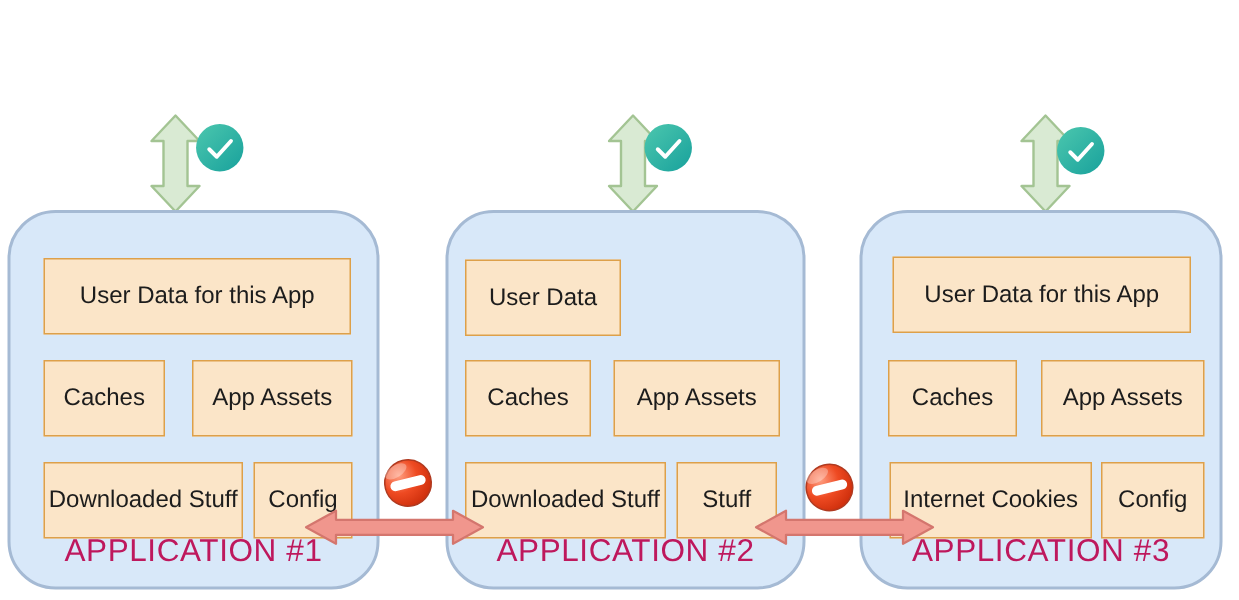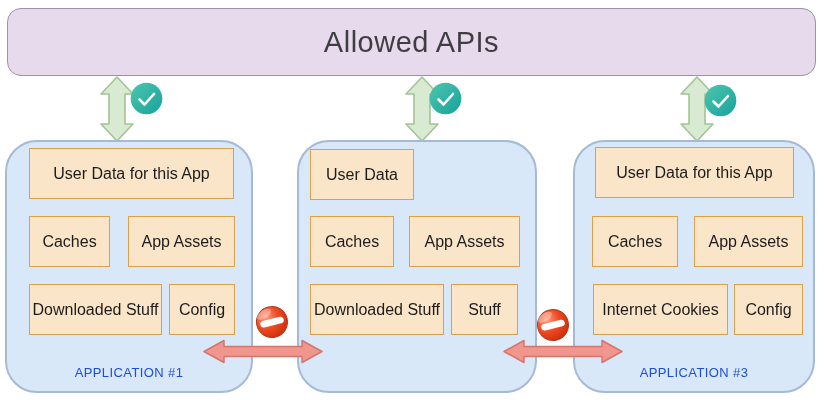--- a/index.html
+++ b/index.html
@@ -28,25 +28,25 @@
     position:absolute;top:140px;height:249px;
     background:var(--app-fill,#d8e8f9);
     border:2px solid var(--app-border,#a5bad4);
     border-radius:32px;
   }
   .box{
     position:absolute;height:49px;
     background:var(--box-fill,#fbe5c8);
     border:1.5px solid var(--box-border,#dda04a);
     display:flex;align-items:center;justify-content:center;
-    font-size:16px;color:#1c1c1c;white-space:nowrap;
+    font-size:16px;color:#1c1c1c;white-space:nowrap;margin-top:24px;
   }
   .app-label{
     position:absolute;left:0;right:0;bottom:11px;text-align:center;
-    font-size:13px;color:#1d4ed8;letter-spacing:.4px;
+    font-size:21px;color:#be185d;letter-spacing:.4px;
   }
   
   .h-arrow{position:absolute;top:339px;width:120px;height:25px;}
   
   .no-entry{position:absolute;width:38px;height:38px;}
 </style>
 </head>
 <body>
 
 <div class="canvas">
@@ -58,23 +58,20 @@
         <stop offset="1" stop-color="#18a19c"></stop>
       </linearGradient>
       <radialGradient id="noGrad" cx="0.35" cy="0.3" r="0.85">
         <stop offset="0" stop-color="#ff9d80"></stop>
         <stop offset="0.45" stop-color="#ee4a22"></stop>
         <stop offset="1" stop-color="#c42605"></stop>
       </radialGradient>
     </defs>
   </svg>
 
-  <div class="api-bar">
-    <span class="title">Allowed APIs</span>
-  </div>
 
   <div class="v-arrow" style="left:100px">
     <svg width="34" height="66" viewBox="0 0 34 66">
       <path d="M17 1 L33 18 L25 18 L25 48 L33 48 L17 65 L1 48 L9 48 L9 18 L1 18 Z" style="fill:var(--allowed-arrow-fill,#d9ead3);stroke:var(--allowed-arrow-border,#a3c493)" stroke-width="1.6" stroke-linejoin="round"></path>
     </svg>
   </div>
   <div class="v-arrow" style="left:405px">
     <svg width="34" height="66" viewBox="0 0 34 66">
       <path d="M17 1 L33 18 L25 18 L25 48 L33 48 L17 65 L1 48 L9 48 L9 18 L1 18 Z" style="fill:var(--allowed-arrow-fill,#d9ead3);stroke:var(--allowed-arrow-border,#a3c493)" stroke-width="1.6" stroke-linejoin="round"></path>
     </svg>
@@ -112,20 +109,21 @@
     <div class="box" style="left:162px;top:142px;width:64px">Config</div>
     <div class="app-label">APPLICATION #1</div>
   </div>
 
   <div class="app" style="left:297px;width:236px">
     <div class="box" style="left:11px;top:7px;width:102px">User Data</div>
     <div class="box" style="left:11px;top:74px;width:82px">Caches</div>
     <div class="box" style="left:110px;top:74px;width:109px">App Assets</div>
     <div class="box" style="left:11px;top:142px;width:132px">Downloaded Stuff</div>
     <div class="box" style="left:152px;top:142px;width:65px">Stuff</div>
+    <div class="app-label">APPLICATION #2</div>
   </div>
 
   <div class="app" style="left:573px;width:238px">
     <div class="box" style="left:20px;top:5px;width:197px">User Data for this App</div>
     <div class="box" style="left:17px;top:74px;width:84px">Caches</div>
     <div class="box" style="left:119px;top:74px;width:107px">App Assets</div>
     <div class="box" style="left:18px;top:142px;width:133px">Internet Cookies</div>
     <div class="box" style="left:159px;top:142px;width:67px">Config</div>
     <div class="app-label">APPLICATION #3</div>
   </div>

